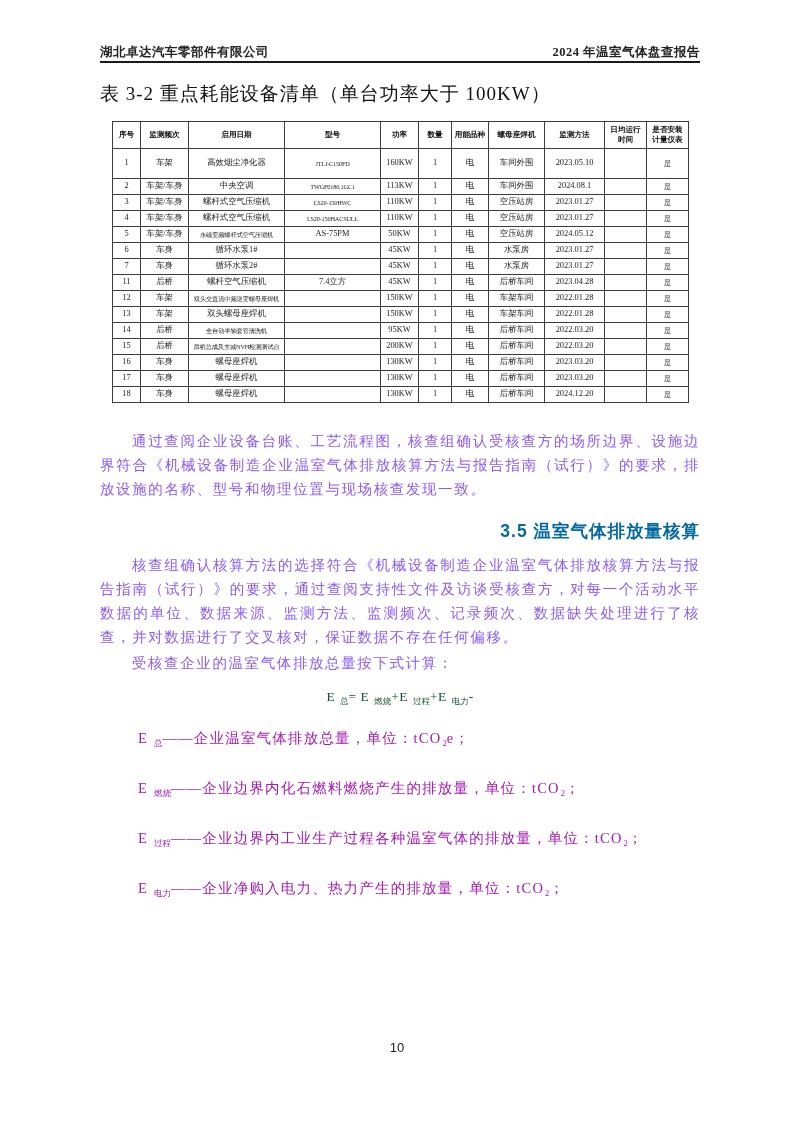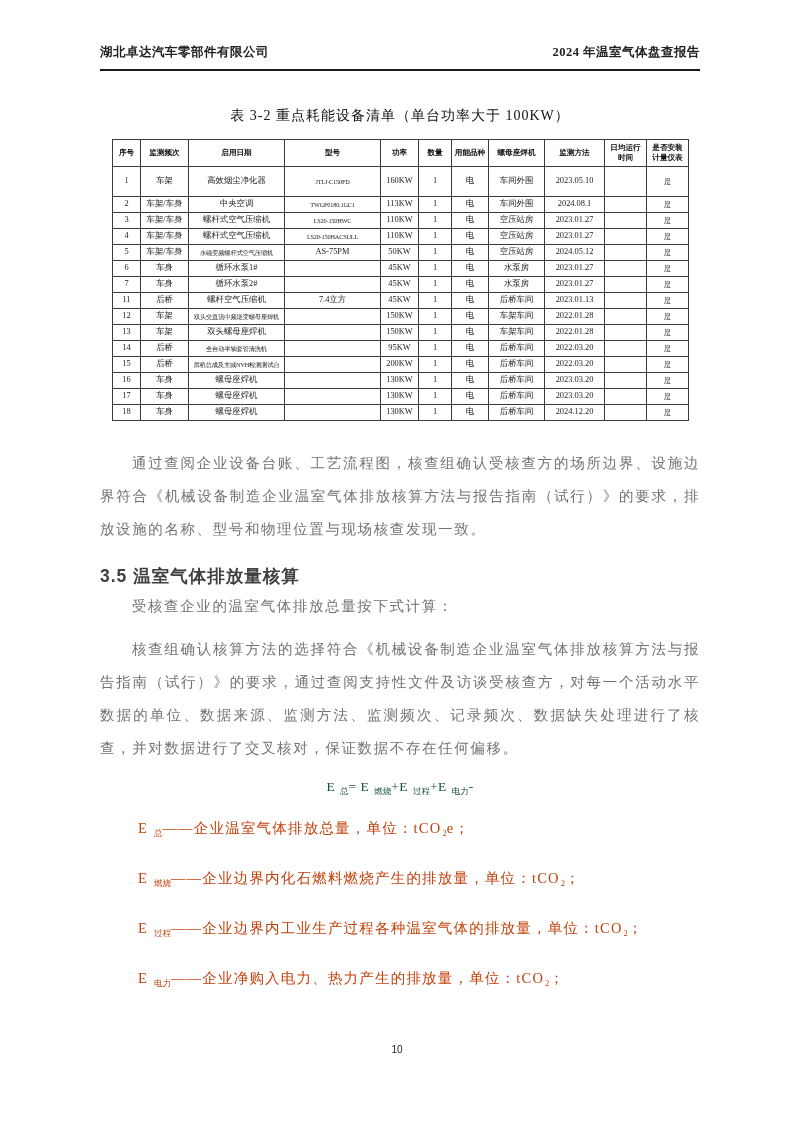--- a/index.html
+++ b/index.html
@@ -11,28 +11,26 @@
     color:#1f1f1f;
     overflow:hidden;
     box-sizing:border-box;
     padding:44px 94px 0 100px;
   }
   
   .doc-header{
     display:flex;justify-content:space-between;align-items:flex-end;
     font-size:12.5px;font-weight:bold;color:#222;
     border-bottom:2px solid #1a1a1a;
-    padding-bottom:8px;
     letter-spacing:0.5px;
   }
   
   .tbl-title{
-    text-align:center;
-    font-size:14px;
-    margin-top:36px;
+    font-size:19px;
+    margin-top:18px;
     letter-spacing:1px;
     color:#111;
   }
   
   table.equip{
     border-collapse:collapse;
     table-layout:fixed;
     width:576px;
     margin:14px 0 0 12px;
     font-family:"Liberation Serif","DejaVu Serif",serif;
@@ -57,65 +55,66 @@
     height:13px;
     line-height:1.2;
     white-space:nowrap;
   }
   table.equip tr.tall td{height:27px;}
   table.equip td.sm{font-size:6.3px;letter-spacing:-0.2px;}
   table.equip td.yes{font-size:7.5px;color:#444;}
   
   .para{
     font-size:14.5px;
-    line-height:33px;
+    line-height:24px;
     letter-spacing:1.6px;
     text-align:justify;
     text-indent:2.2em;
-    color:#737373;
+    color:#8b5cf6;
     margin:0;
   }
   .para.p1{margin-top:26px;}
   .para.p2{margin-top:10px;}
   .para.p3{margin-top:2px;}
   .section-heading{
     font-family:"Liberation Sans","DejaVu Sans",sans-serif;
     font-weight:bold;
     font-size:17.5px;
-    color:#404040;
+    color:#0369a1;
     letter-spacing:1px;
     margin-top:18px;
+    text-align:right;
   }
   .formula{
     text-align:center;
     font-size:13.5px;
     margin-top:14px;
     letter-spacing:0.5px;
     color:#14532d;
   }
   .definitions{margin-top:10px;}
   .def-line{
     font-size:14.5px;
     letter-spacing:1.2px;
     line-height:30px;
     padding-left:38px;
     margin-top:15px;
-    color:#c2410c;
+    color:#a21caf;
   }
   .sub{
     font-size:8.5px;
     vertical-align:-3px;
     letter-spacing:0;
     margin-left:1px;
   }
   .page-number{
     position:absolute;
     bottom:68px;left:0;right:0;
     text-align:center;
-    font-size:10px;
+    font-size:13px;
     color:#222;
     font-family:"Liberation Sans","DejaVu Sans",sans-serif;
   }
 </style>
 </head>
 <body>
 
 <div class="page">
 
   <div class="doc-header">
@@ -248,21 +247,21 @@
         </tr>
         <tr>
           <td>11</td>
           <td>后桥</td>
           <td>螺杆空气压缩机</td>
           <td>7.4立方</td>
           <td>45KW</td>
           <td>1</td>
           <td>电</td>
           <td>后桥车间</td>
-          <td>2023.01.13</td>
+          <td>2023.04.28</td>
           <td></td>
           <td class="yes">是</td>
         </tr>
         <tr>
           <td>12</td>
           <td>车架</td>
           <td class="sm">双头交直流中频逆变螺母座焊机</td>
           <td></td>
           <td>150KW</td>
           <td>1</td>
@@ -350,23 +349,23 @@
           <td></td>
           <td class="yes">是</td>
         </tr>
       </tbody>
   </table>
 
   <p class="para p1">通过查阅企业设备台账、工艺流程图，核查组确认受核查方的场所边界、设施边界符合《机械设备制造企业温室气体排放核算方法与报告指南（试行）》的要求，排放设施的名称、型号和物理位置与现场核查发现一致。</p>
 
   <div class="section-heading">3.5 温室气体排放量核算</div>
 
+  <p class="para p2">核查组确认核算方法的选择符合《机械设备制造企业温室气体排放核算方法与报告指南（试行）》的要求，通过查阅支持性文件及访谈受核查方，对每一个活动水平数据的单位、数据来源、监测方法、监测频次、记录频次、数据缺失处理进行了核查，并对数据进行了交叉核对，保证数据不存在任何偏移。</p>
+
   <p class="para p3">受核查企业的温室气体排放总量按下式计算：</p>
-
-  <p class="para p2">核查组确认核算方法的选择符合《机械设备制造企业温室气体排放核算方法与报告指南（试行）》的要求，通过查阅支持性文件及访谈受核查方，对每一个活动水平数据的单位、数据来源、监测方法、监测频次、记录频次、数据缺失处理进行了核查，并对数据进行了交叉核对，保证数据不存在任何偏移。</p>
 
   <div class="formula"><span>E </span><span class="sub">总</span><span>= E </span><span class="sub">燃烧</span><span>+E </span><span class="sub">过程</span><span>+E </span><span class="sub">电力</span><span>-</span></div>
 
   <div class="definitions" id="definitions">
       <div class="def-line"><span>E </span><span class="sub">总</span><span>——企业温室气体排放总量，单位：tCO</span><span class="sub">2</span><span>e；</span></div>
       <div class="def-line"><span>E </span><span class="sub">燃烧</span><span>——企业边界内化石燃料燃烧产生的排放量，单位：tCO</span><span class="sub">2</span><span>；</span></div>
       <div class="def-line"><span>E </span><span class="sub">过程</span><span>——企业边界内工业生产过程各种温室气体的排放量，单位：tCO</span><span class="sub">2</span><span>；</span></div>
       <div class="def-line"><span>E </span><span class="sub">电力</span><span>——企业净购入电力、热力产生的排放量，单位：tCO</span><span class="sub">2</span><span>；</span></div>
     </div>
 

